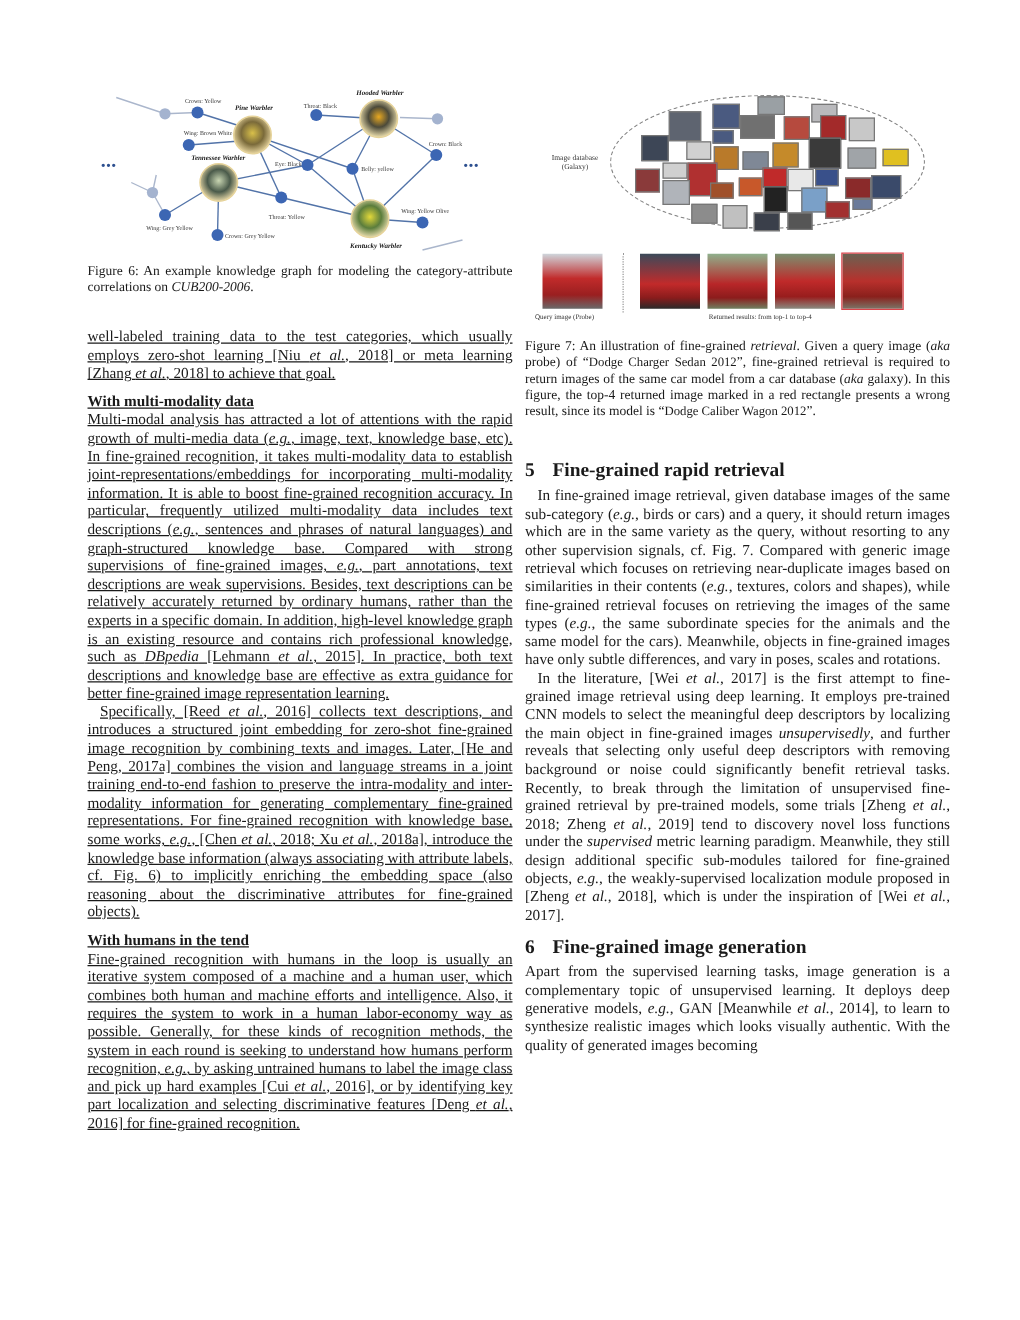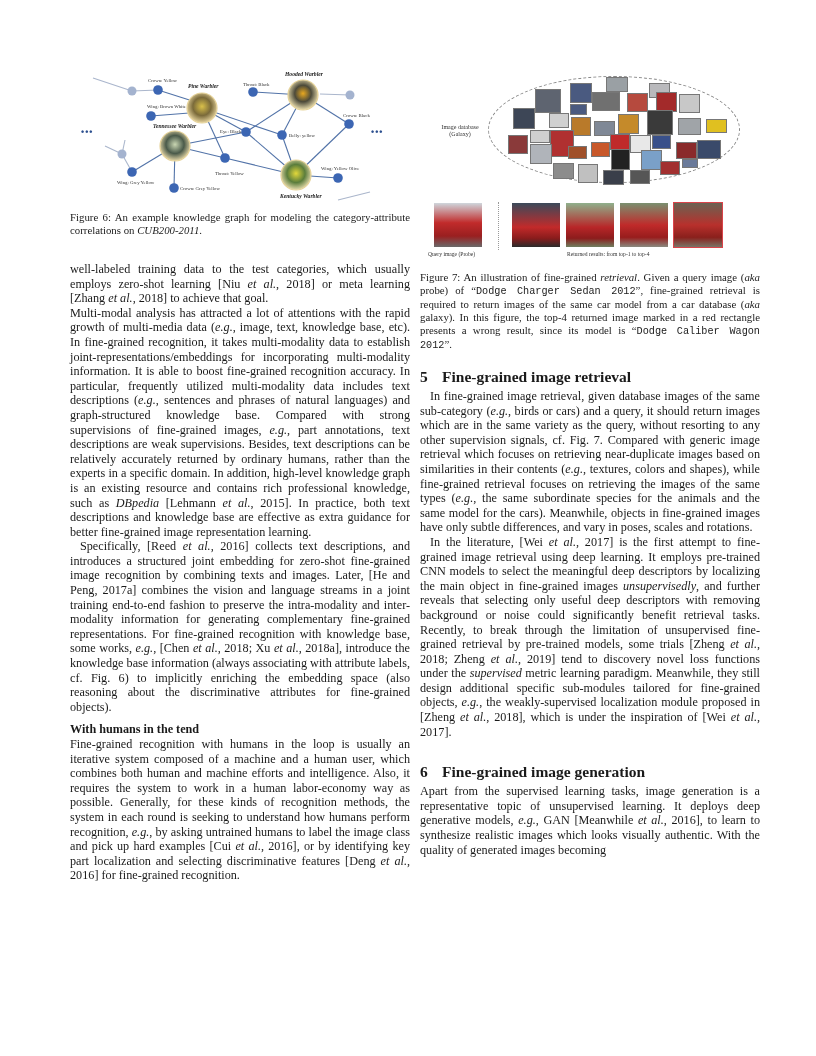--- a/index.html
+++ b/index.html
@@ -4,24 +4,24 @@
 <style>
   html, body { margin:0; padding:0; background:#ffffff; }
   body { width:816px; height:1056px; position:relative; overflow:hidden;
          font-family:"Liberation Serif","DejaVu Serif",serif; color:#1a1a1a; }
   .col { position:absolute; width:340px; font-size:12.2px; line-height:14.6px; text-align:justify; }
   .col-left { left:70px; }
   .col-right { left:420px; }
   p { margin:0; }
   p.indent { text-indent:10px; }
   .subhead { font-weight:bold; margin-top:8px; }
-  .section { font-weight:bold; font-size:15.5px; line-height:18px; margin-top:24px; margin-bottom:3px; text-align:left; }
+  .section { font-weight:bold; font-size:15.5px; line-height:18px; margin-top:10px; margin-bottom:3px; text-align:left; }
   .section .num { display:inline-block; width:22px; }
   .caption { font-size:10.8px; line-height:13px; text-align:justify; }
-  .mono { font-family:Liberation Mono, monospace; font-size:10.2px; }
+  .mono { font-family:Liberation Serif, serif; font-size:10.2px; }
   em { font-style:italic; }
 
   
   #fig6 { position:absolute; left:75px; top:62px; width:330px; height:140px; }
   #fig6 svg { width:330px; height:140px; }
   .glabel { font-family:"Liberation Serif",serif; font-size:4.8px; fill:#333; }
   .gtitle { font-family:"Liberation Serif",serif; font-size:5.6px; font-style:italic; font-weight:bold; fill:#222; }
   .dots { font-family:"Liberation Sans",sans-serif; font-size:9px; fill:#2c4f8f; font-weight:bold; letter-spacing:1px; }
 
   
@@ -128,21 +128,21 @@
     <text class="glabel" x="246" y="108">Wing: Yellow Olive</text>
     <text class="glabel" x="42" y="122">Wing: Grey Yellow</text>
     <text class="glabel" x="105" y="128">Crown: Grey Yellow</text>
 
     <text class="dots" x="6" y="73">•••</text>
     <text class="dots" x="296" y="73">•••</text>
   </svg>
 </div>
 
 <div class="caption" style="position:absolute; left:70px; top:211px; width:340px;">
-  <span>Figure 6: An example knowledge graph for modeling the category-attribute correlations on </span><em>CUB200-2011</em><span>.</span>
+  <span>Figure 6: An example knowledge graph for modeling the category-attribute correlations on </span><em>CUB200-2006</em><span>.</span>
 </div>
 
 <div id="fig7">
   <div class="gal-label">
     <div>Image database</div>
     <div>(Galaxy)</div>
   </div>
   <div class="galaxy"></div>
 
   <div>
@@ -191,48 +191,49 @@
   <div class="res" style="left:200px;background:linear-gradient(180deg,#7a9070 0%,#c02a2a 50%,#981d1d 78%,#8a8a80 100%);"></div>
   <div class="res wrong" style="left:254px;background:linear-gradient(180deg,#6a6252 0%,#b8302c 50%,#8a201c 78%,#7a7466 100%);"></div>
   <div class="res-caption" style="left:8px;">Query image (Probe)</div>
   <div class="res-caption" style="left:147px;">Returned results: from top-1 to top-4</div>
 </div>
 
 <div class="caption" style="position:absolute; left:420px; top:271px; width:340px;">
   <span>Figure 7: An illustration of fine-grained </span><em>retrieval</em><span>. Given a query image (</span><em>aka</em><span> probe) of “</span><span class="mono">Dodge Charger Sedan 2012</span><span>”, fine-grained retrieval is required to return images of the same car model from a car database (</span><em>aka</em><span> galaxy). In this figure, the top-4 returned image marked in a red rectangle presents a wrong result, since its model is “</span><span class="mono">Dodge Caliber Wagon 2012</span><span>”.</span>
 </div>
 
-<div class="col col-left" style="top:262px;">
+<div class="col col-left" style="top:262px;text-decoration:underline;">
   <p>
     <span>well-labeled training data to the test categories, which usually employs zero-shot learning [Niu </span><em>et al.</em><span>, 2018] or meta learning [Zhang </span><em>et al.</em><span>, 2018] to achieve that goal.</span>
   </p>
 
+  <p class="subhead">With multi-modality data</p>
   <p>
     <span>Multi-modal analysis has attracted a lot of attentions with the rapid growth of multi-media data (</span><em>e.g.</em><span>, image, text, knowledge base, etc). In fine-grained recognition, it takes multi-modality data to establish joint-representations/embeddings for incorporating multi-modality information. It is able to boost fine-grained recognition accuracy. In particular, frequently utilized multi-modality data includes text descriptions (</span><em>e.g.</em><span>, sentences and phrases of natural languages) and graph-structured knowledge base. Compared with strong supervisions of fine-grained images, </span><em>e.g.</em><span>, part annotations, text descriptions are weak supervisions. Besides, text descriptions can be relatively accurately returned by ordinary humans, rather than the experts in a specific domain. In addition, high-level knowledge graph is an existing resource and contains rich professional knowledge, such as </span><em>DBpedia</em><span> [Lehmann </span><em>et al.</em><span>, 2015]. In practice, both text descriptions and knowledge base are effective as extra guidance for better fine-grained image representation learning.</span>
   </p>
   <p class="indent">
     <span>Specifically, [Reed </span><em>et al.</em><span>, 2016] collects text descriptions, and introduces a structured joint embedding for zero-shot fine-grained image recognition by combining texts and images. Later, [He and Peng, 2017a] combines the vision and language streams in a joint training end-to-end fashion to preserve the intra-modality and inter-modality information for generating complementary fine-grained representations. For fine-grained recognition with knowledge base, some works, </span><em>e.g.</em><span>, [Chen </span><em>et al.</em><span>, 2018; Xu </span><em>et al.</em><span>, 2018a], introduce the knowledge base information (always associating with attribute labels, cf. Fig. 6) to implicitly enriching the embedding space (also reasoning about the discriminative attributes for fine-grained objects).</span>
   </p>
 
   <p class="subhead">With humans in the tend</p>
   <p>
     <span>Fine-grained recognition with humans in the loop is usually an iterative system composed of a machine and a human user, which combines both human and machine efforts and intelligence. Also, it requires the system to work in a human labor-economy way as possible. Generally, for these kinds of recognition methods, the system in each round is seeking to understand how humans perform recognition, </span><em>e.g.</em><span>, by asking untrained humans to label the image class and pick up hard examples [Cui </span><em>et al.</em><span>, 2016], or by identifying key part localization and selecting discriminative features [Deng </span><em>et al.</em><span>, 2016] for fine-grained recognition.</span>
   </p>
 </div>
 
 <div class="col col-right" style="top:356px;">
   <div class="section" style="margin-top:12px;">
-    <span class="num">5</span><span>Fine-grained image retrieval</span>
+    <span class="num">5</span><span>Fine-grained rapid retrieval</span>
   </div>
   <p class="indent">
     <span>In fine-grained image retrieval, given database images of the same sub-category (</span><em>e.g.</em><span>, birds or cars) and a query, it should return images which are in the same variety as the query, without resorting to any other supervision signals, cf. Fig. 7. Compared with generic image retrieval which focuses on retrieving near-duplicate images based on similarities in their contents (</span><em>e.g.</em><span>, textures, colors and shapes), while fine-grained retrieval focuses on retrieving the images of the same types (</span><em>e.g.</em><span>, the same subordinate species for the animals and the same model for the cars). Meanwhile, objects in fine-grained images have only subtle differences, and vary in poses, scales and rotations.</span>
   </p>
   <p class="indent">
     <span>In the literature, [Wei </span><em>et al.</em><span>, 2017] is the first attempt to fine-grained image retrieval using deep learning. It employs pre-trained CNN models to select the meaningful deep descriptors by localizing the main object in fine-grained images </span><em>unsupervisedly</em><span>, and further reveals that selecting only useful deep descriptors with removing background or noise could significantly benefit retrieval tasks. Recently, to break through the limitation of unsupervised fine-grained retrieval by pre-trained models, some trials [Zheng </span><em>et al.</em><span>, 2018; Zheng </span><em>et al.</em><span>, 2019] tend to discovery novel loss functions under the </span><em>supervised</em><span> metric learning paradigm. Meanwhile, they still design additional specific sub-modules tailored for fine-grained objects, </span><em>e.g.</em><span>, the weakly-supervised localization module proposed in [Zheng </span><em>et al.</em><span>, 2018], which is under the inspiration of [Wei </span><em>et al.</em><span>, 2017].</span>
   </p>
 
   <div class="section">
     <span class="num">6</span><span>Fine-grained image generation</span>
   </div>
   <p>
-    <span>Apart from the supervised learning tasks, image generation is a representative topic of unsupervised learning. It deploys deep generative models, </span><em>e.g.</em><span>, GAN [Meanwhile </span><em>et al.</em><span>, 2016], to learn to synthesize realistic images which looks visually authentic. With the quality of generated images becoming</span>
+    <span>Apart from the supervised learning tasks, image generation is a complementary topic of unsupervised learning. It deploys deep generative models, </span><em>e.g.</em><span>, GAN [Meanwhile </span><em>et al.</em><span>, 2014], to learn to synthesize realistic images which looks visually authentic. With the quality of generated images becoming</span>
   </p>
 </div>
 
 </body></html>

